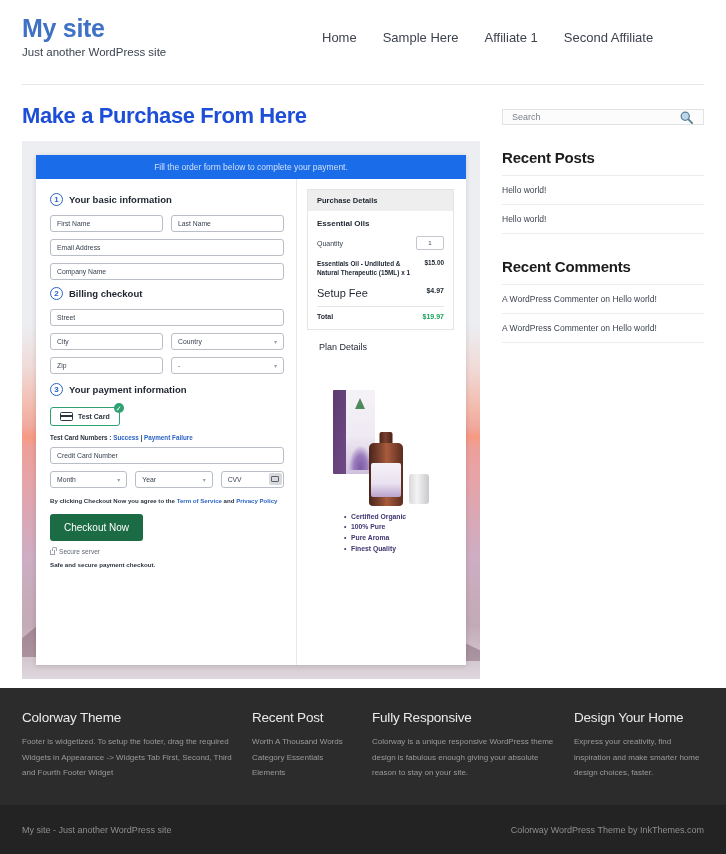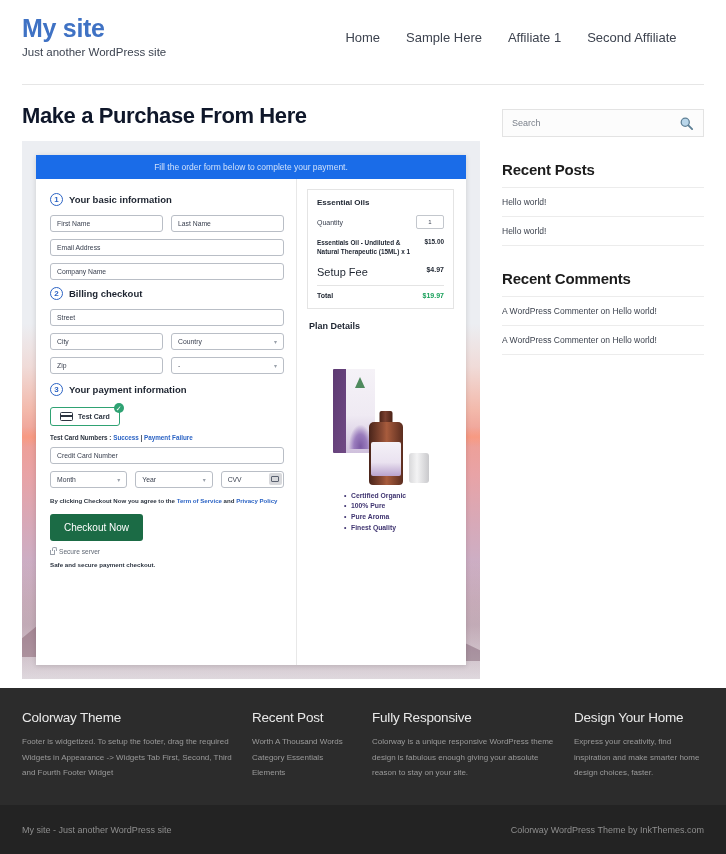--- a/index.html
+++ b/index.html
@@ -19,40 +19,40 @@
   }
   .brand { flex: 0 0 300px; }
   .site-title {
     font-size: 25px; font-weight: bold; color: #3f72c4;
     letter-spacing: -0.3px; line-height: 1.15;
   }
   .site-tagline {
     font-size: 11.5px; color: #3c4350; margin-top: 3px;
   }
   .main-nav {
-    flex: 1; display: flex; justify-content: center;
+    flex: 1; display: flex; justify-content: flex-start;
     align-items: center; gap: 26px; padding-top: 16px; padding-right: 4px;
   }
   .nav-link {
     font-size: 13px; color: #3d434f; text-decoration: none;
     white-space: nowrap; cursor: pointer;
   }
   .header-rule {
     height: 1px; background: #e6e6e6; margin: 8px 22px 0 22px;
   }
 
   
   .content-wrap {
     display: flex; padding: 0 22px; gap: 22px; margin-top: 18px;
   }
   .main-col { width: 458px; flex: 0 0 458px; }
   .side-col { flex: 1; padding-top: 6px; }
 
   .page-title {
-    font-size: 22px; font-weight: bold; color: #0f172a;
+    font-size: 22px; font-weight: bold; color: #1d4ed8;
     letter-spacing: -0.4px; margin-bottom: 12px;
   }
 
   
   .checkout-shot {
     position: relative; width: 458px; height: 538px;
     overflow: hidden;
     background:
       linear-gradient(to bottom,
         #eceef2 0%,
@@ -197,21 +197,21 @@
   .pd-line-desc { font-size: 6.4px; font-weight: bold; color: #1d2430; line-height: 1.45; }
   .pd-line-amt { font-size: 6.4px; font-weight: bold; color: #1d2430; white-space: nowrap; }
   .pd-fee { display: flex; justify-content: space-between; margin-bottom: 7px; }
   .pd-fee-label { font-size: 11px; font-weight: normal; color: #1d2430; }
   .pd-fee-amt { font-size: 7px; font-weight: bold; color: #1d2430; }
   .pd-sep { height: 1px; background: #e4e4e4; margin-bottom: 6px; }
   .pd-total { display: flex; justify-content: space-between; }
   .pd-total-label { font-size: 7px; font-weight: bold; color: #1d2430; }
   .pd-total-amt { font-size: 7px; font-weight: bold; color: #18a05a; }
 
-  .plan-title { font-size: 9px; font-weight: bold; color: #1d2430; margin: 12px 0 6px 2px; }
+  .plan-title { font-size: 9px; font-weight: normal; color: #1d2430; margin: 12px 0 6px 12px; }
   .product-img {
     width: 100%; height: 148px; position: relative; display: flex;
     align-items: center; justify-content: center;
   }
   .box {
     width: 42px; height: 84px; background: linear-gradient(100deg,#5d3a72 0%,#6d4782 42%,#7a5490 100%);
     position: relative; border-radius: 1px;
   }
   .box-face {
     position: absolute; left: 13px; top: 0; right: 0; bottom: 0;
@@ -250,21 +250,21 @@
   }
   .bullets {
     margin: 6px 0 0 0; padding-left: 44px;
     font-size: 6.8px; font-weight: bold; color: #3f3470; line-height: 1.6;
   }
   .bullets li { list-style: none; position: relative; }
   .bullets li:before { content: "•"; position: absolute; left: -7px; }
 
   
   .search-box {
-    border: 1px solid #e3e3e3; background: #fcfcfc; height: 28px;
+    border: 1px solid #e3e3e3; background: #fcfcfc; height: 16px;
     display: flex; align-items: center; justify-content: space-between;
     padding: 0 9px; margin-bottom: 24px;
   }
   .search-ph { font-size: 9px; color: #7b818b; }
   .widget-title {
     font-size: 15px; font-weight: bold; color: #1c1c1c; letter-spacing: -0.2px;
     padding-bottom: 9px; border-bottom: 1px solid #ececec;
   }
   .widget-list { list-style: none; margin-bottom: 24px; }
   .widget-list li {
@@ -405,20 +405,21 @@
 
               <div class="secure-line">
                 <span class="lock"></span>
                 <span>Secure server</span>
               </div>
               <div class="safe-note">Safe and secure payment checkout.</div>
             </div>
 
             <div class="form-right">
               <div class="pd-panel">
+                <div class="pd-head">Purchase Details</div>
                 <div class="pd-body">
                   <div class="pd-product">Essential Oils</div>
                   <div class="pd-qty-row">
                     <span class="pd-qty-label">Quantity</span>
                     <span class="pd-qty-input">1</span>
                   </div>
                   <div class="pd-line">
                     <span class="pd-line-desc">Essentials Oil - Undiluted &amp; Natural Therapeutic (15ML) x 1</span>
                     <span class="pd-line-amt">$15.00</span>
                   </div>

